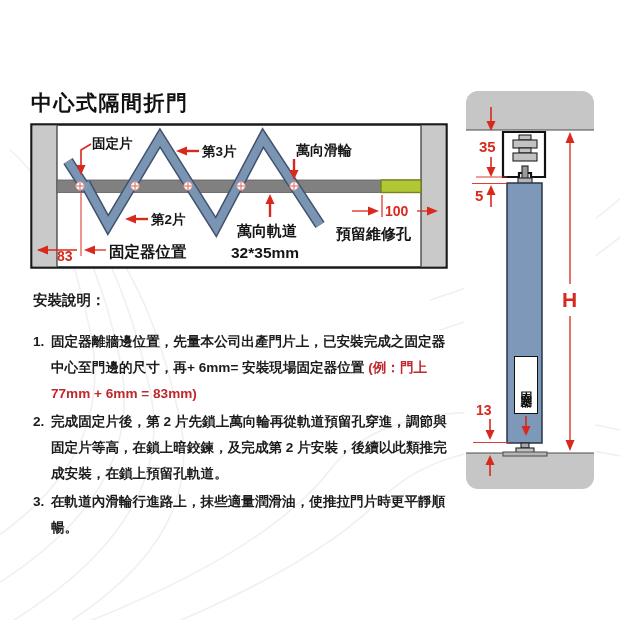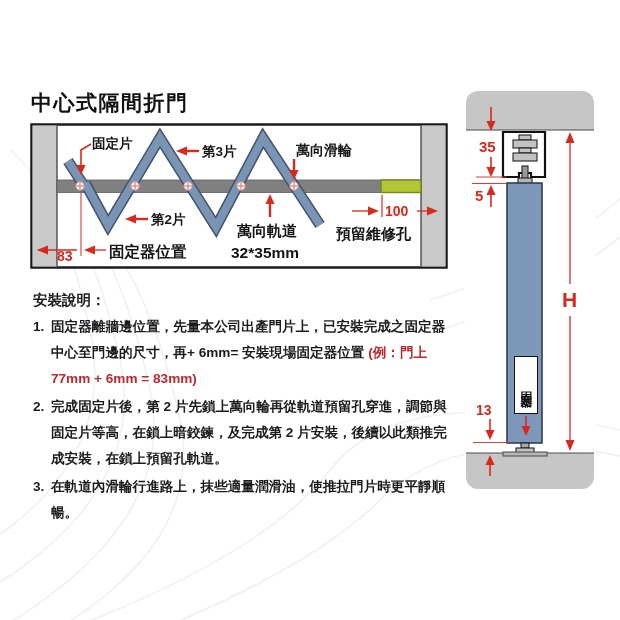--- a/index.html
+++ b/index.html
@@ -31,21 +31,21 @@
     writing-mode:vertical-rl;text-orientation:upright;
     font-size:12px;font-weight:bold;color:#111;
     display:flex;align-items:center;justify-content:center;
     letter-spacing:2px;
   }
 
   .instructions{
     position:absolute;left:33px;top:287px;width:416px;
     font-size:13.6px;font-weight:bold;line-height:26px;color:#1c1c1e;
   }
-  .inst-heading{font-size:14.5px;margin-bottom:1px;}
+  .inst-heading{font-size:14.5px;margin-bottom:16px;}
   .inst-item{position:relative;padding-left:18px;margin-bottom:2px;}
   .inst-num{position:absolute;left:0;top:0;}
   .inst-red{color:#c1272d;}
 
   .formula{
     position:absolute;left:468px;top:501px;
     font-size:25px;font-weight:bold;color:#1c1c1e;letter-spacing:1px;
   }
   .formula .h-red{color:#d8291d;}
 </style>

